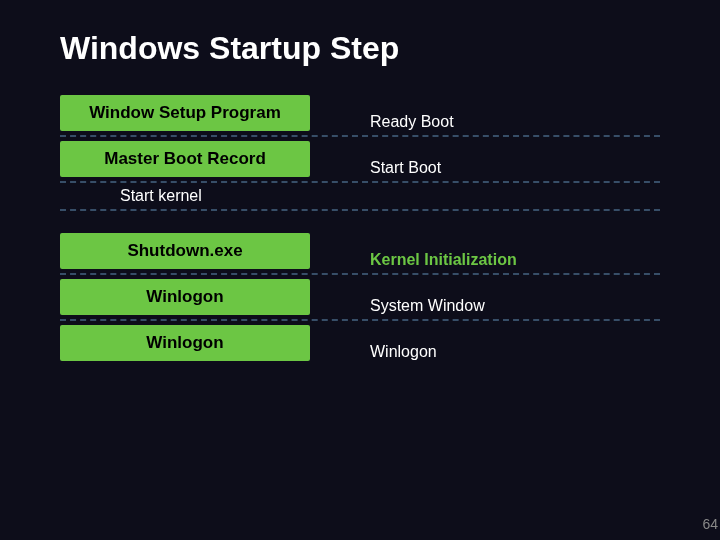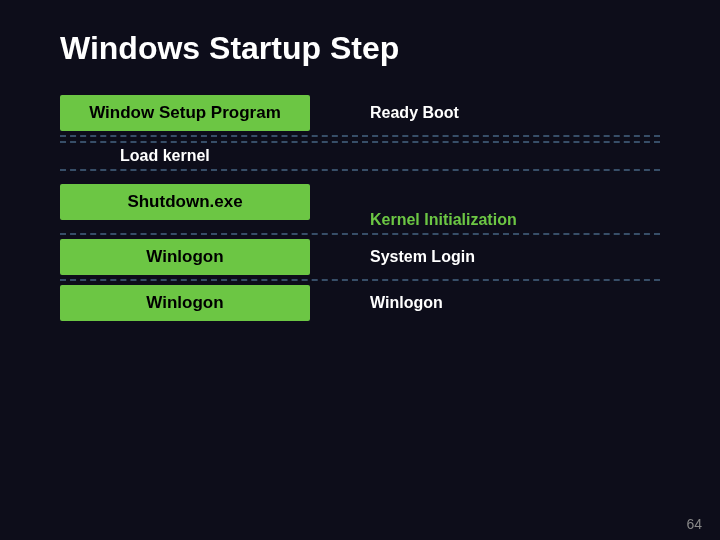--- a/index.html
+++ b/index.html
@@ -19,84 +19,88 @@
       padding: 30px 60px 32px 60px;
     }
     .title {
       color: #ffffff;
       font-size: 32px;
       font-weight: bold;
       margin-bottom: 28px;
     }
     .step-row {
       display: flex;
-      align-items: center;
+      align-items: flex-end;
       margin-bottom: 4px;
     }
     .step-box {
       background-color: #6cc644;
       color: #000000;
       font-weight: bold;
       font-size: 17px;
       padding: 8px 20px;
       min-width: 250px;
       text-align: center;
       border-radius: 2px;
     }
     .step-label {
       color: #ffffff;
       font-size: 16px;
       margin-left: 60px;
-      font-weight: bold;
+      font-weight: normal;
     }
     .step-label.green {
       color: #6cc644;
       font-weight: bold;
       margin-top: 36px;
     }
     .dashed-divider {
       width: 100%;
       border: none;
       border-top: 2px dashed #4a6a8a;
       margin: 4px 0;
       opacity: 0.7;
     }
     .page-number {
       position: absolute;
       bottom: 8px;
-      right: 18px;
+      right: 2px;
       color: #888;
       font-size: 14px;
     }
   </style>
 </head>
 <body>
 
 <div class="slide">
   <div class="title">Windows Startup Step</div>
 
   <div id="steps-container">
       <div class="step-row">
         <div class="step-box">Window Setup Program</div>
         <div class="step-label">Ready Boot</div>
       </div>
       <hr class="dashed-divider">
+      <div class="step-row">
+        <div class="step-box">Master Boot Record</div>
+        <div class="step-label">Start Boot</div>
+      </div>
       <hr class="dashed-divider">
       <div class="step-row">
-        <div class="step-label">Load kernel</div>
+        <div class="step-label">Start kernel</div>
       </div>
       <hr class="dashed-divider">
       <div class="step-row">
         <div class="step-box">Shutdown.exe</div>
         <div class="step-label green">Kernel Initialization</div>
       </div>
       <hr class="dashed-divider">
       <div class="step-row">
         <div class="step-box">Winlogon</div>
-        <div class="step-label">System Login</div>
+        <div class="step-label">System Window</div>
       </div>
       <hr class="dashed-divider">
       <div class="step-row">
         <div class="step-box">Winlogon</div>
         <div class="step-label">Winlogon</div>
       </div>
     </div>
 
   <div class="page-number">64</div>
 </div>

